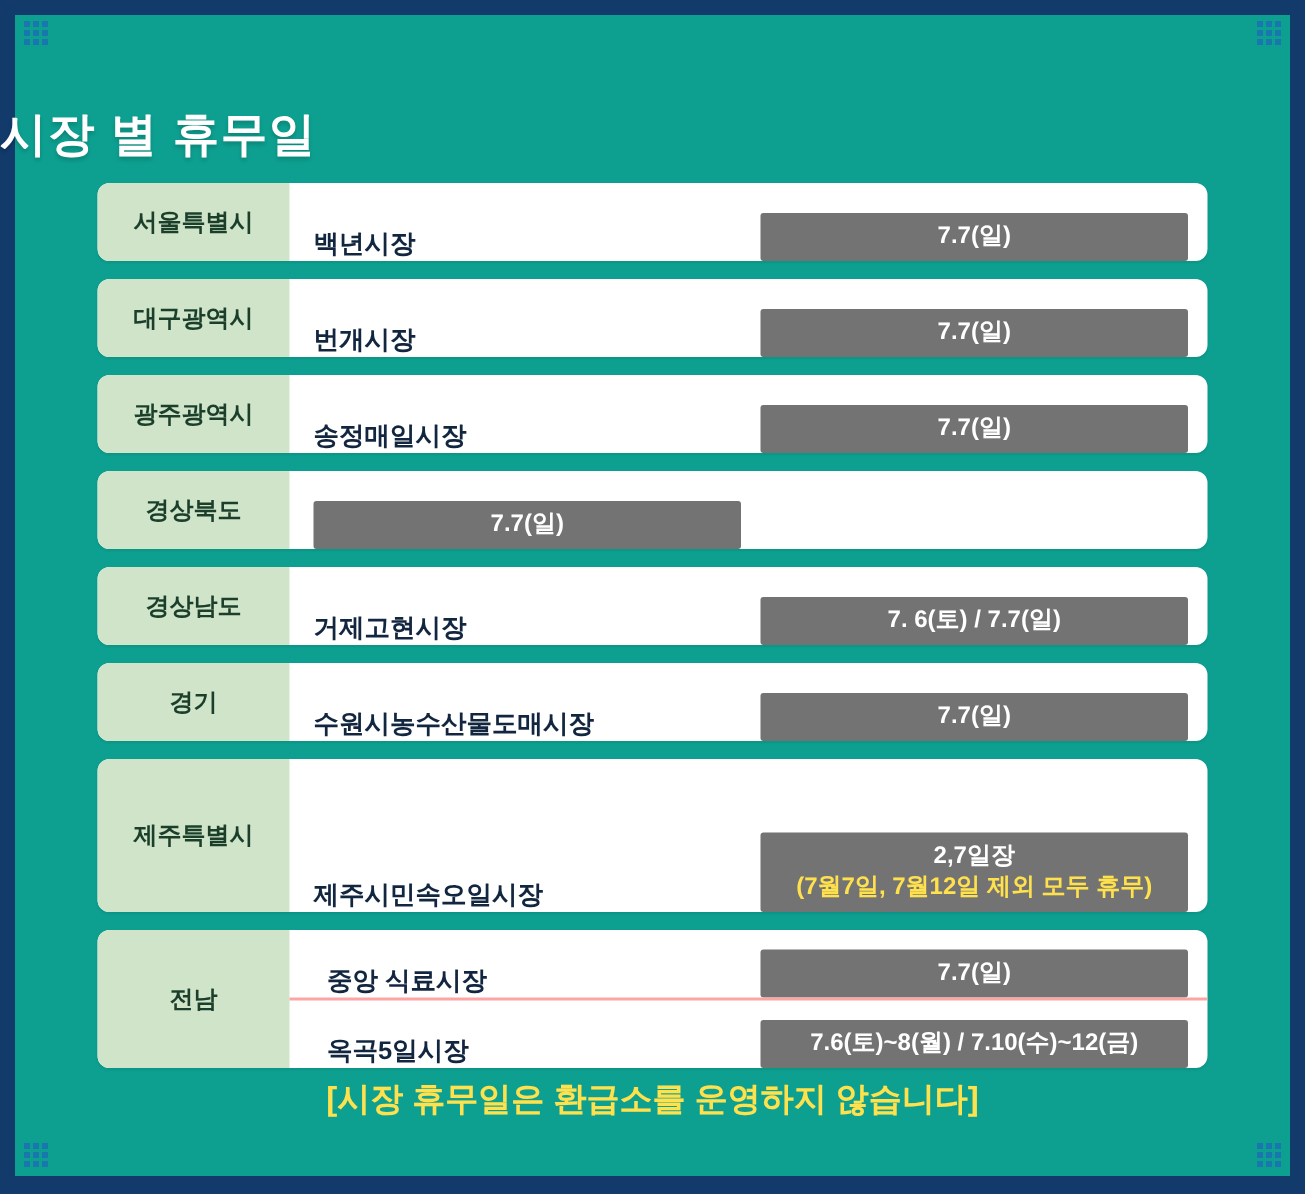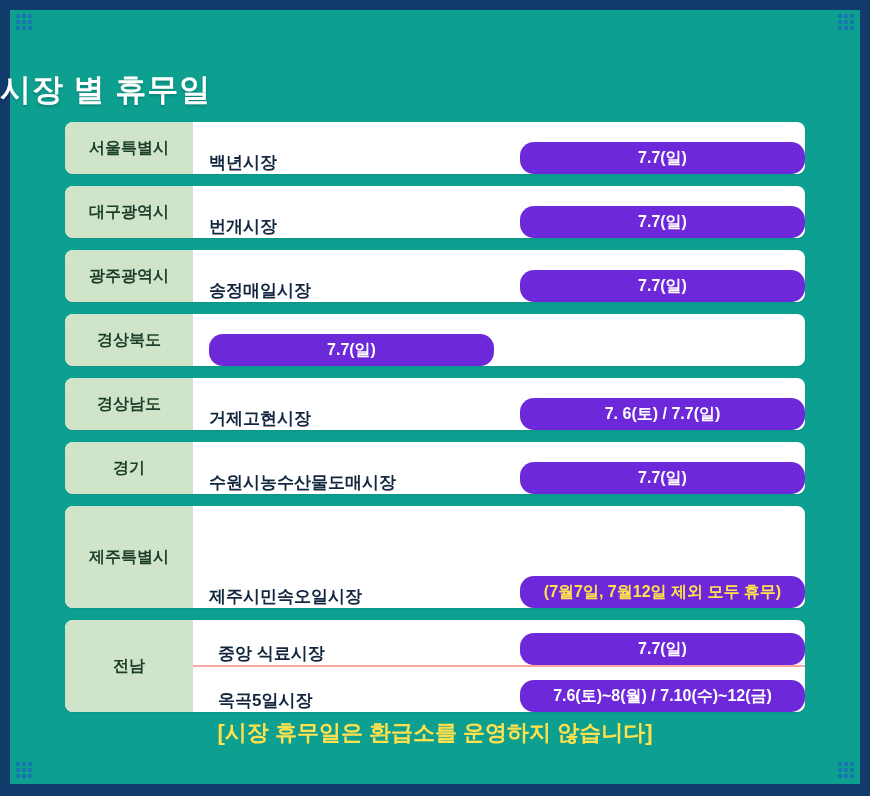--- a/index.html
+++ b/index.html
@@ -105,23 +105,24 @@
   .market-name {
     flex: 1 1 auto;
     color: #12263f;
     font-size: 17px;
     font-weight: bold;
   }
 
   .date-pill {
     flex: 0 0 285px;
     width: 285px;
-    background: #6d28d9;
+    margin-right: 13px;
+    background: #737373;
     color: #ffffff;
-    border-radius: 14px;
+    border-radius: 2px;
     text-align: center;
     font-size: 16px;
     font-weight: bold;
     padding: 5px 0;
     line-height: 1.35;
   }
   .date-pill .accent {
     color: #ffe14d;
   }
 
@@ -254,20 +255,21 @@
       </div>
     </div>
   </div>
 
   <div class="row row-tall">
     <div class="region">제주특별시</div>
     <div class="row-body">
       <div class="entry">
         <div class="market-name">제주시민속오일시장</div>
         <div class="date-pill">
+          <div>2,7일장</div>
           <div class="accent">(7월7일, 7월12일 제외 모두 휴무)</div>
         </div>
       </div>
     </div>
   </div>
 
   <div class="row row-multi">
     <div class="region">전남</div>
     <div class="row-body">
       <div class="entry">

